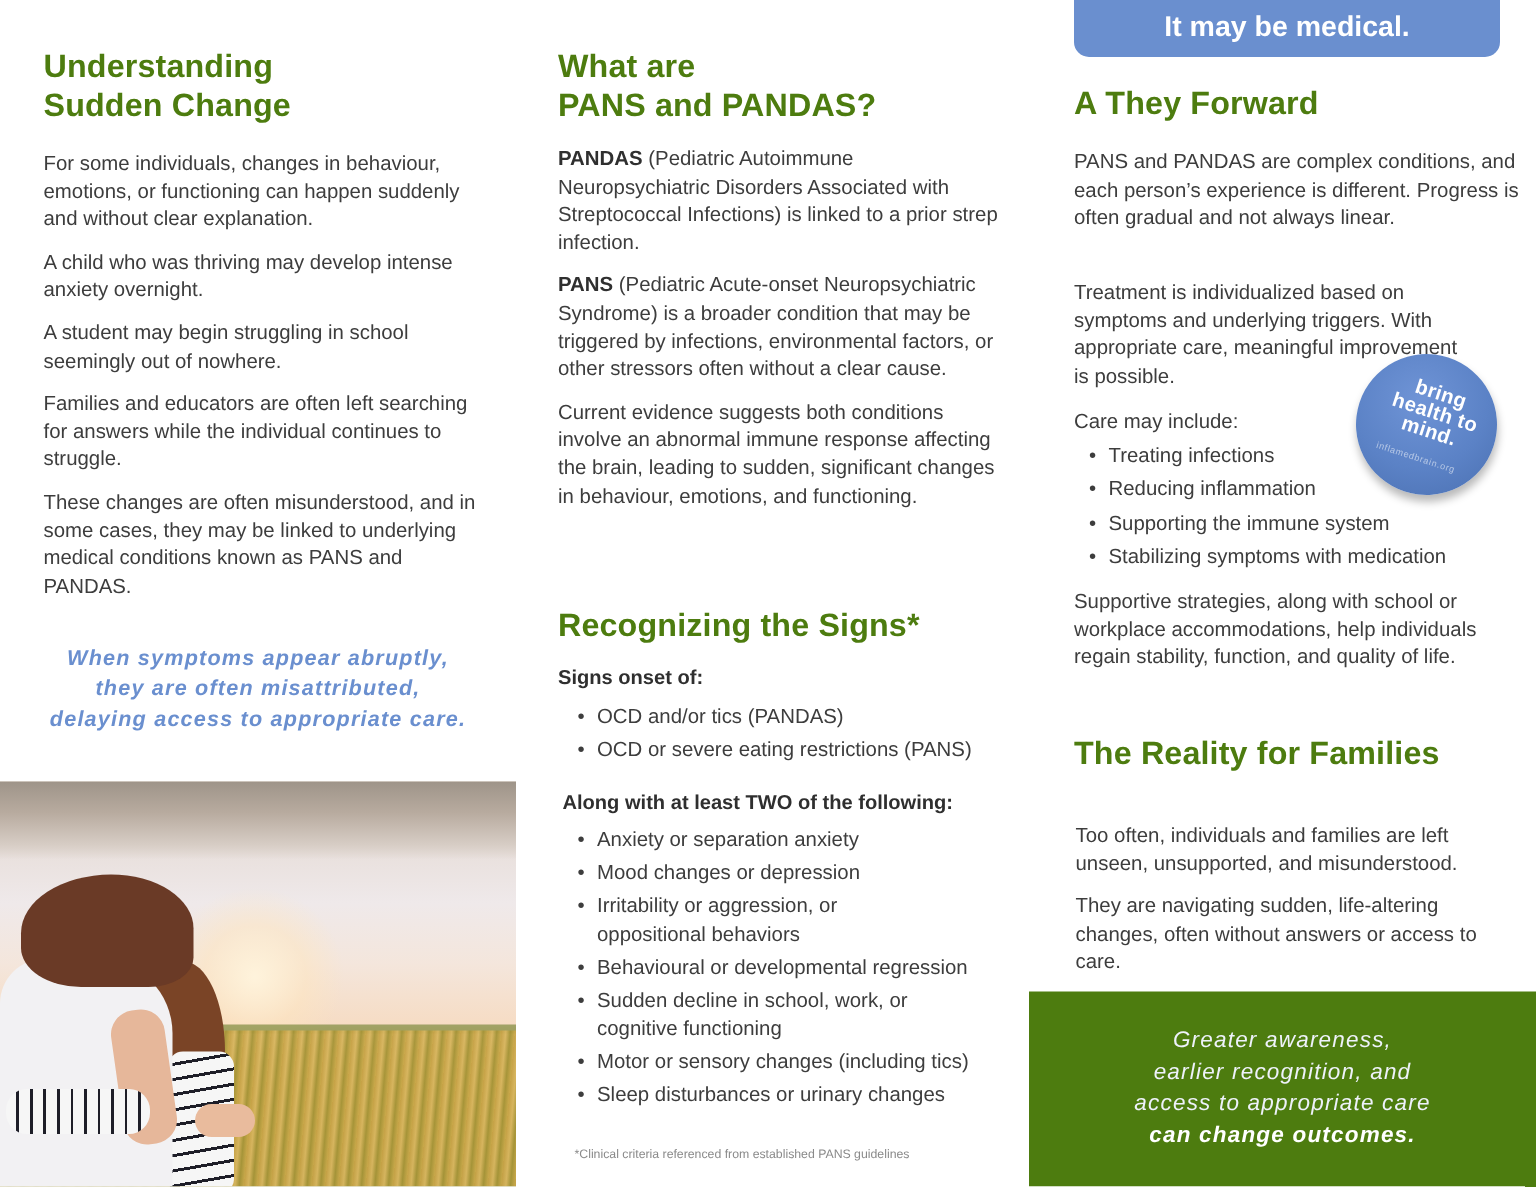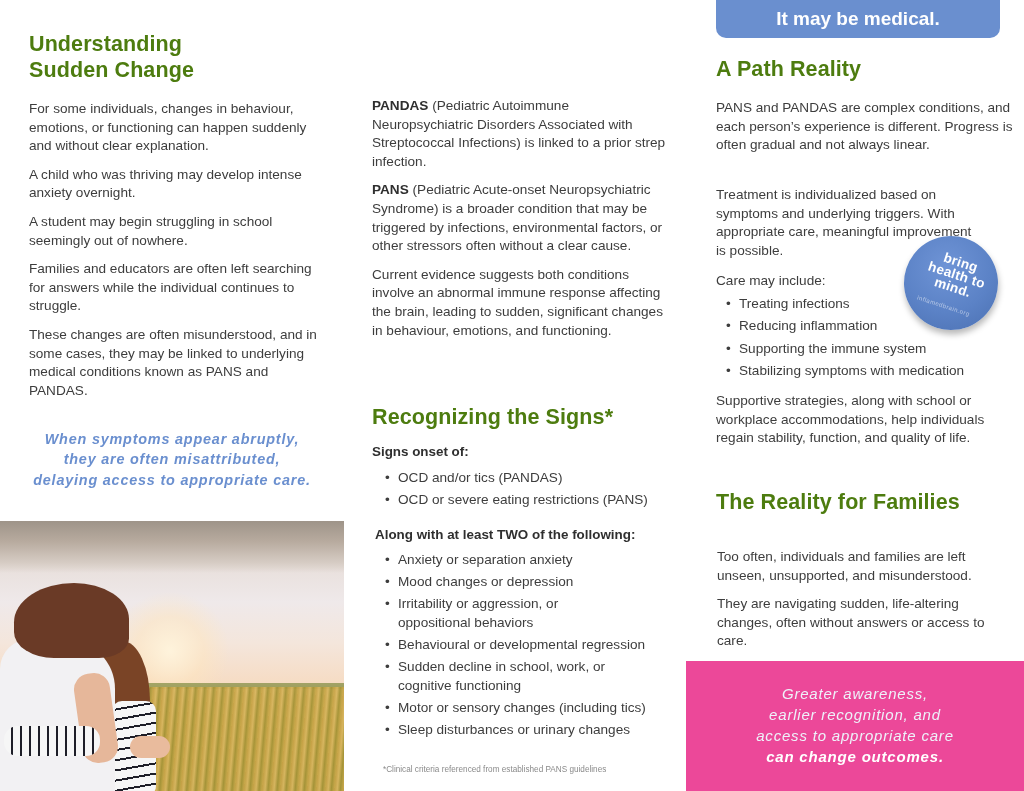--- a/index.html
+++ b/index.html
@@ -68,21 +68,21 @@
   .p3 .copy4 { position: absolute; left: 31px; top: 548px; width: 295px; }
 
   .badge { position: absolute; left: 218px; top: 236px; width: 94px; height: 94px; border-radius: 50%;
     background: radial-gradient(circle at 40% 35%, #6f94d6 0%, #5b82c6 55%, #4a6fb0 100%);
     box-shadow: 2px 4px 6px rgba(0,0,0,0.28); color: #ffffff; overflow: hidden; transform: rotate(18deg); }
   .badge .b-text { position: absolute; left: 20px; top: 18px; width: 60px; text-align: center; font-weight: bold;
     font-size: 13.5px; line-height: 13px; letter-spacing: 0.3px; }
   .badge .b-url { position: absolute; left: 6px; top: 68px; width: 82px; text-align: center; font-size: 6px;
     color: rgba(255,255,255,0.55); letter-spacing: 0.5px; }
 
-  .cta { position: absolute; left: 0; top: 661px; width: 338px; height: 130px; background: #ec4899; }
+  .cta { position: absolute; left: 0; top: 661px; width: 338px; height: 130px; background: #4d7c0f; }
   .cta .cta-text { position: absolute; left: 0; top: 22px; width: 338px; text-align: center; color: #eef2fa;
     font-style: italic; font-size: 15px; line-height: 21px; letter-spacing: 0.8px; }
   .cta .cta-strong { font-weight: bold; color: #ffffff; display: block; }
 </style>
 </head>
 <body>
 
 <section class="panel p1">
   <h2 class="title">
     <span>Understanding</span><br>
@@ -109,20 +109,24 @@
     <div class="girl"></div>
     <div class="shirt"></div>
     <div class="hair-m"></div>
     <div class="arm"></div>
     <div class="stripes"></div>
     <div class="hand"></div>
   </div>
 </section>
 
 <section class="panel p2">
+  <h2 class="title">
+    <span>What are</span><br>
+    <span>PANS and PANDAS?</span>
+  </h2>
   <div class="copy">
     <p class="body"><b>PANDAS</b><span> (Pediatric Autoimmune Neuropsychiatric Disorders Associated with Streptococcal Infections) is linked to a prior strep infection.</span></p>
     <p class="body"><b>PANS</b><span> (Pediatric Acute-onset Neuropsychiatric Syndrome) is a broader condition that may be triggered by infections, environmental factors, or other stressors often without a clear cause.</span></p>
     <p class="body">Current evidence suggests both conditions involve an abnormal immune response affecting the brain, leading to sudden, significant changes in behaviour, emotions, and functioning.</p>
   </div>
   <h2 class="title title2">Recognizing the Signs*</h2>
   <div class="sub sub1">Signs onset of:</div>
   <ul class="bullets list1">
     <li>OCD and/or tics (PANDAS)</li>
     <li>OCD or severe eating restrictions (PANS)</li>
@@ -135,21 +139,21 @@
     <li>Behavioural or developmental regression</li>
     <li style="width:235px">Sudden decline in school, work, or cognitive functioning</li>
     <li>Motor or sensory changes (including tics)</li>
     <li>Sleep disturbances or urinary changes</li>
   </ul>
   <div class="footnote">*Clinical criteria referenced from established PANS guidelines</div>
 </section>
 
 <section class="panel p3">
   <div class="pill">It may be medical.</div>
-  <h2 class="title">A Path Reality</h2>
+  <h2 class="title">A They Forward</h2>
   <p class="body copy1">PANS and PANDAS are complex conditions, and each person’s experience is different. Progress is often gradual and not always linear.</p>
   <p class="body copy2">Treatment is individualized based on symptoms and underlying triggers. With appropriate care, meaningful improvement is possible.</p>
   <p class="body care">Care may include:</p>
   <ul class="bullets list3">
     <li>Treating infections</li>
     <li>Reducing inflammation</li>
     <li>Supporting the immune system</li>
     <li>Stabilizing symptoms with medication</li>
   </ul>
   <p class="body copy3">Supportive strategies, along with school or workplace accommodations, help individuals regain stability, function, and quality of life.</p>

